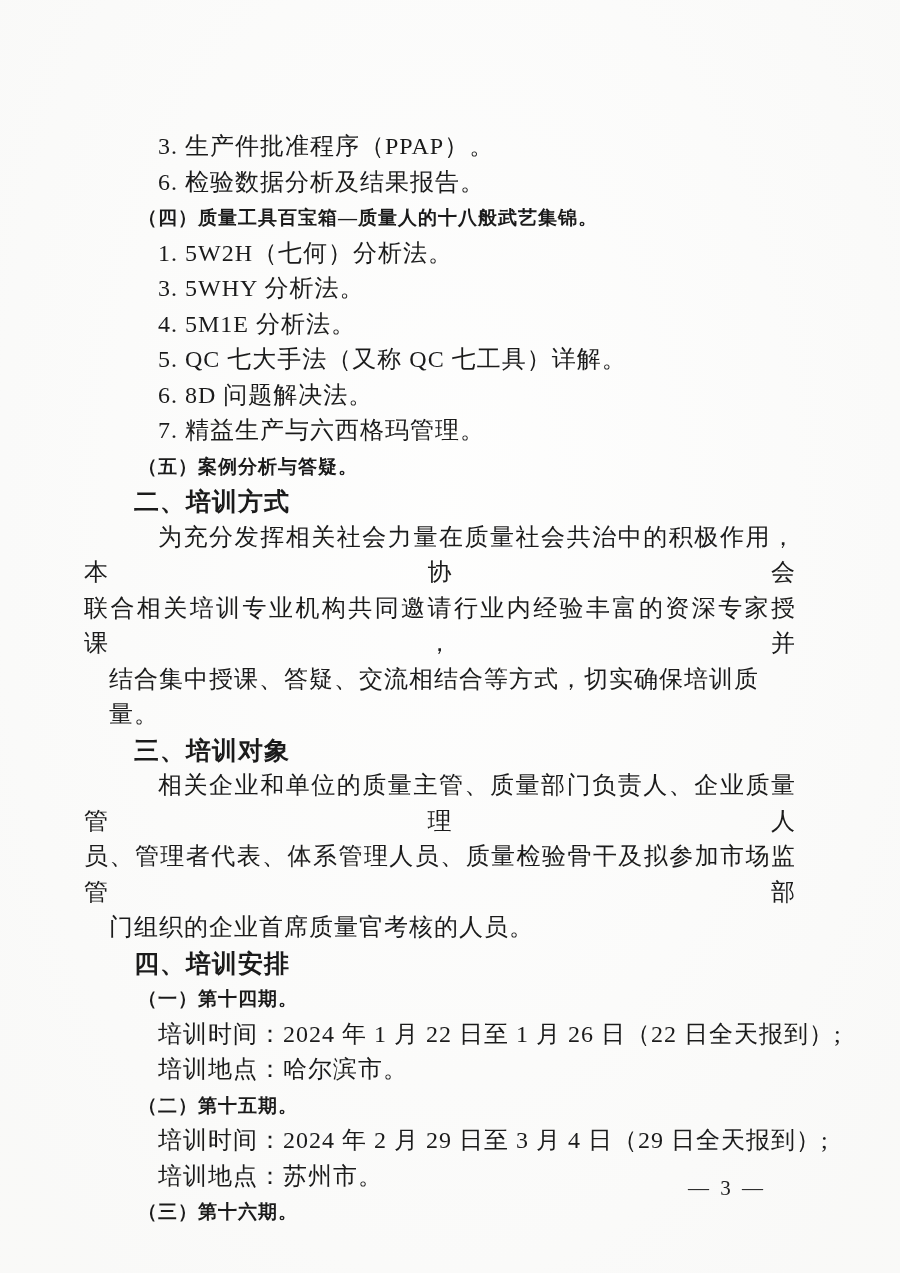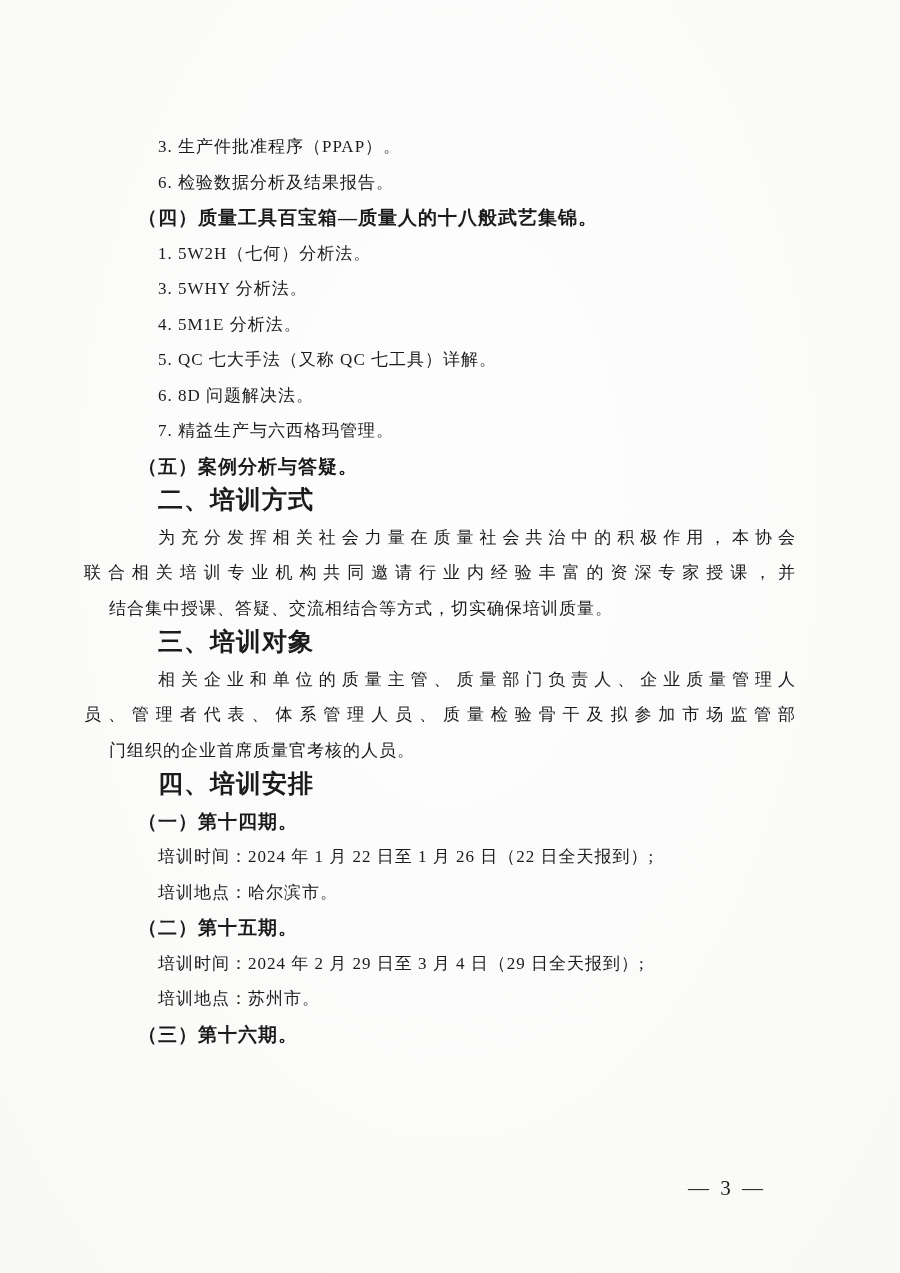--- a/index.html
+++ b/index.html
@@ -23,36 +23,36 @@
       radial-gradient(ellipse at 50% 40%, rgba(255,255,255,0.6), rgba(240,240,238,0.25) 90%),
       #fcfcfb;
   }
   .content {
     position: absolute;
     left: 84px;
     top: 129px;
     width: 712px;
   }
   .line {
-    font-size: 17px;
+    font-size: 24px;
     line-height: 35.5px;
     letter-spacing: 1px;
     white-space: nowrap;
   }
   .item {
     margin-left: 74px;
   }
   .subheading {
     margin-left: 54px;
     font-weight: 700;
     font-size: 19px;
   }
   .heading {
-    margin-left: 74px;
-    font-family: Liberation Mono, monospace;
+    margin-left: 50px;
+    font-family: Liberation Serif, serif;
     font-weight: 700;
     font-size: 25px;
   }
   .body-line {
     white-space: normal;
     text-align: justify;
     text-align-last: justify;
     letter-spacing: 1px;
   }
   .body-first {

